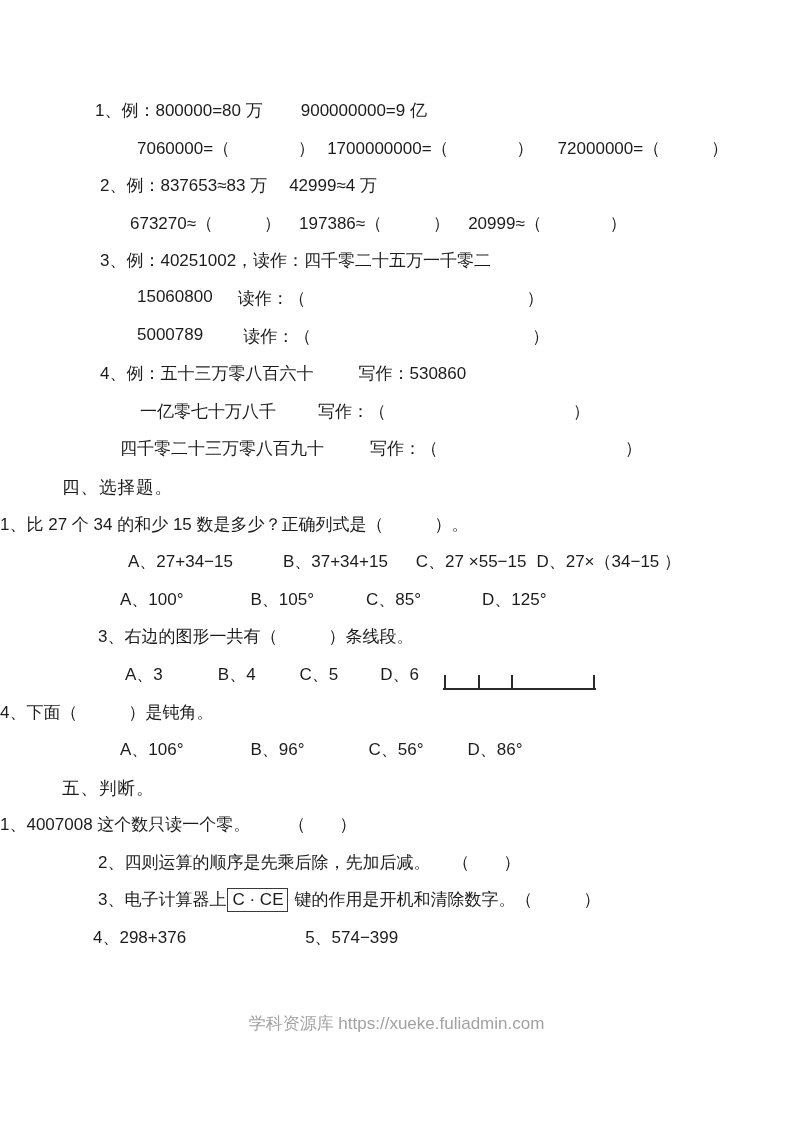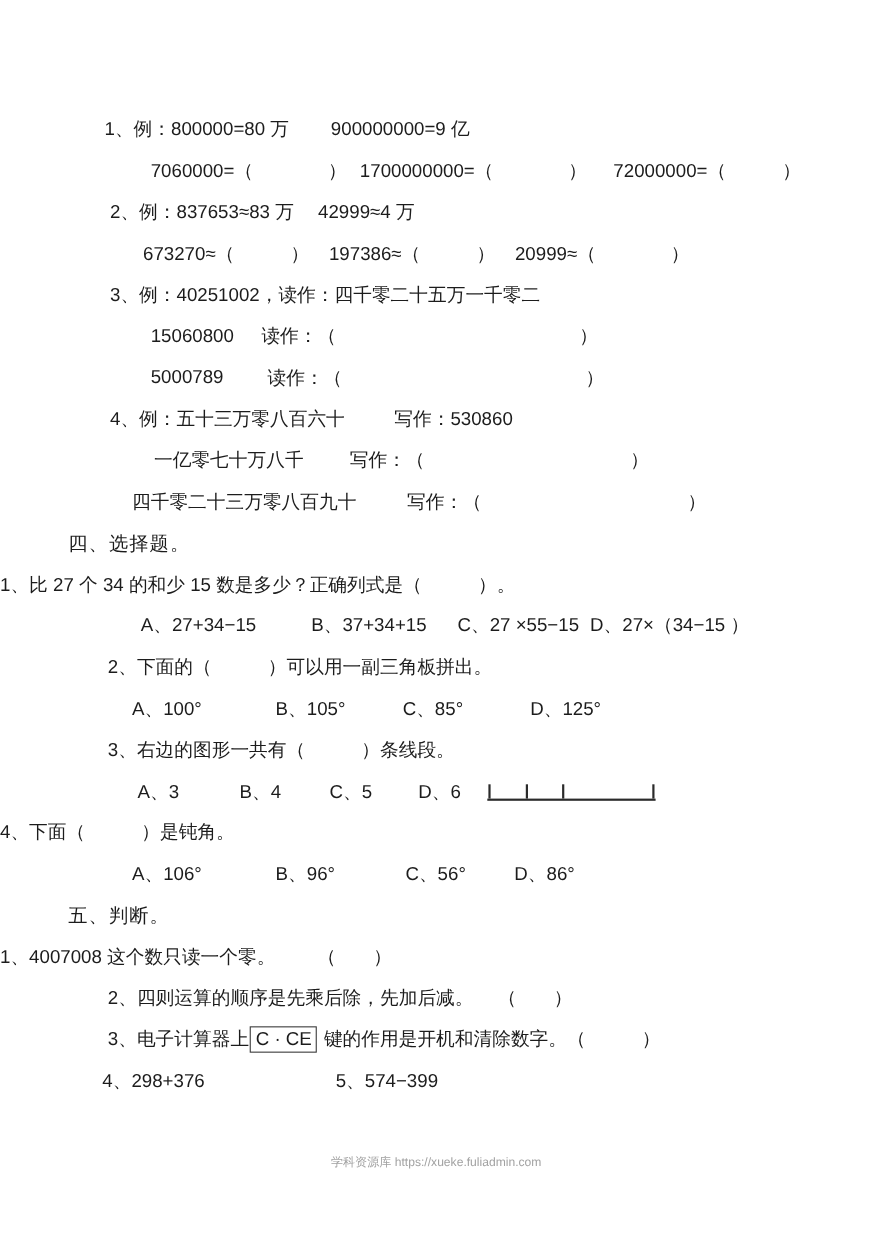--- a/index.html
+++ b/index.html
@@ -9,21 +9,21 @@
     background:#ffffff;
     font-family:"Liberation Sans","DejaVu Sans",sans-serif;
     font-size:17px;
     color:#1c1c1c;
     overflow:hidden;
   }
   .content{padding-top:99px;}
   .row{
     height:37.6px;
     display:flex;
-    align-items:center;
+    align-items:flex-start;
   }
   .row span{white-space:pre;}
   .bold{font-weight:normal;font-size:17.5px;letter-spacing:1px;}
   
   .pl62{padding-left:62px;}  .pl93{padding-left:93px;}
   .pl98{padding-left:98px;}  .pl100{padding-left:100px;}
   .pl103{}.pl120{padding-left:120px;}
   .pl125{padding-left:125px;}.pl128{padding-left:128px;}
   .pl130{padding-left:130px;}.pl137{padding-left:137px;}
   .pl140{padding-left:140px;gap:28px;}
@@ -54,21 +54,21 @@
   .tick{
     position:absolute;bottom:0;
     width:2px;height:13px;
     background:#2b2b2b;
   }
   .t1{left:1px;} .t2{left:35px;} .t3{left:68px;} .t4{left:150px;}
   .footer{
     margin-top:48px;
     text-align:center;
     color:#a2a2a2;
-    font-size:11px;
+    font-size:17px;
   }
 </style>
 </head>
 <body>
 
 <div class="sheet">
   <div class="content">
 
     <div class="row pl95 pl100" style="padding-left:95px;">
       <span>1、例：800000=80 万</span>
@@ -122,23 +122,20 @@
     <div class="row pl103">
       <span>1、比 27 个 34 的和少 15 数是多少？正确列式是（　　　）。</span>
     </div>
     <div class="row pl128">
       <span>A、27+34−15</span>
       <span class="ml50">B、37+34+15</span>
       <span class="ml28">C、27 ×55−15</span>
       <span class="ml10">D、27×（34−15 ）</span>
     </div>
 
-    <div class="row pl98">
-      <span>2、下面的（　　　）可以用一副三角板拼出。</span>
-    </div>
     <div class="row pl120">
       <span>A、100°</span>
       <span class="ml67">B、105°</span>
       <span class="ml52">C、85°</span>
       <span class="ml61">D、125°</span>
     </div>
 
     <div class="row pl98">
       <span>3、右边的图形一共有（　　　）条线段。</span>
     </div>

